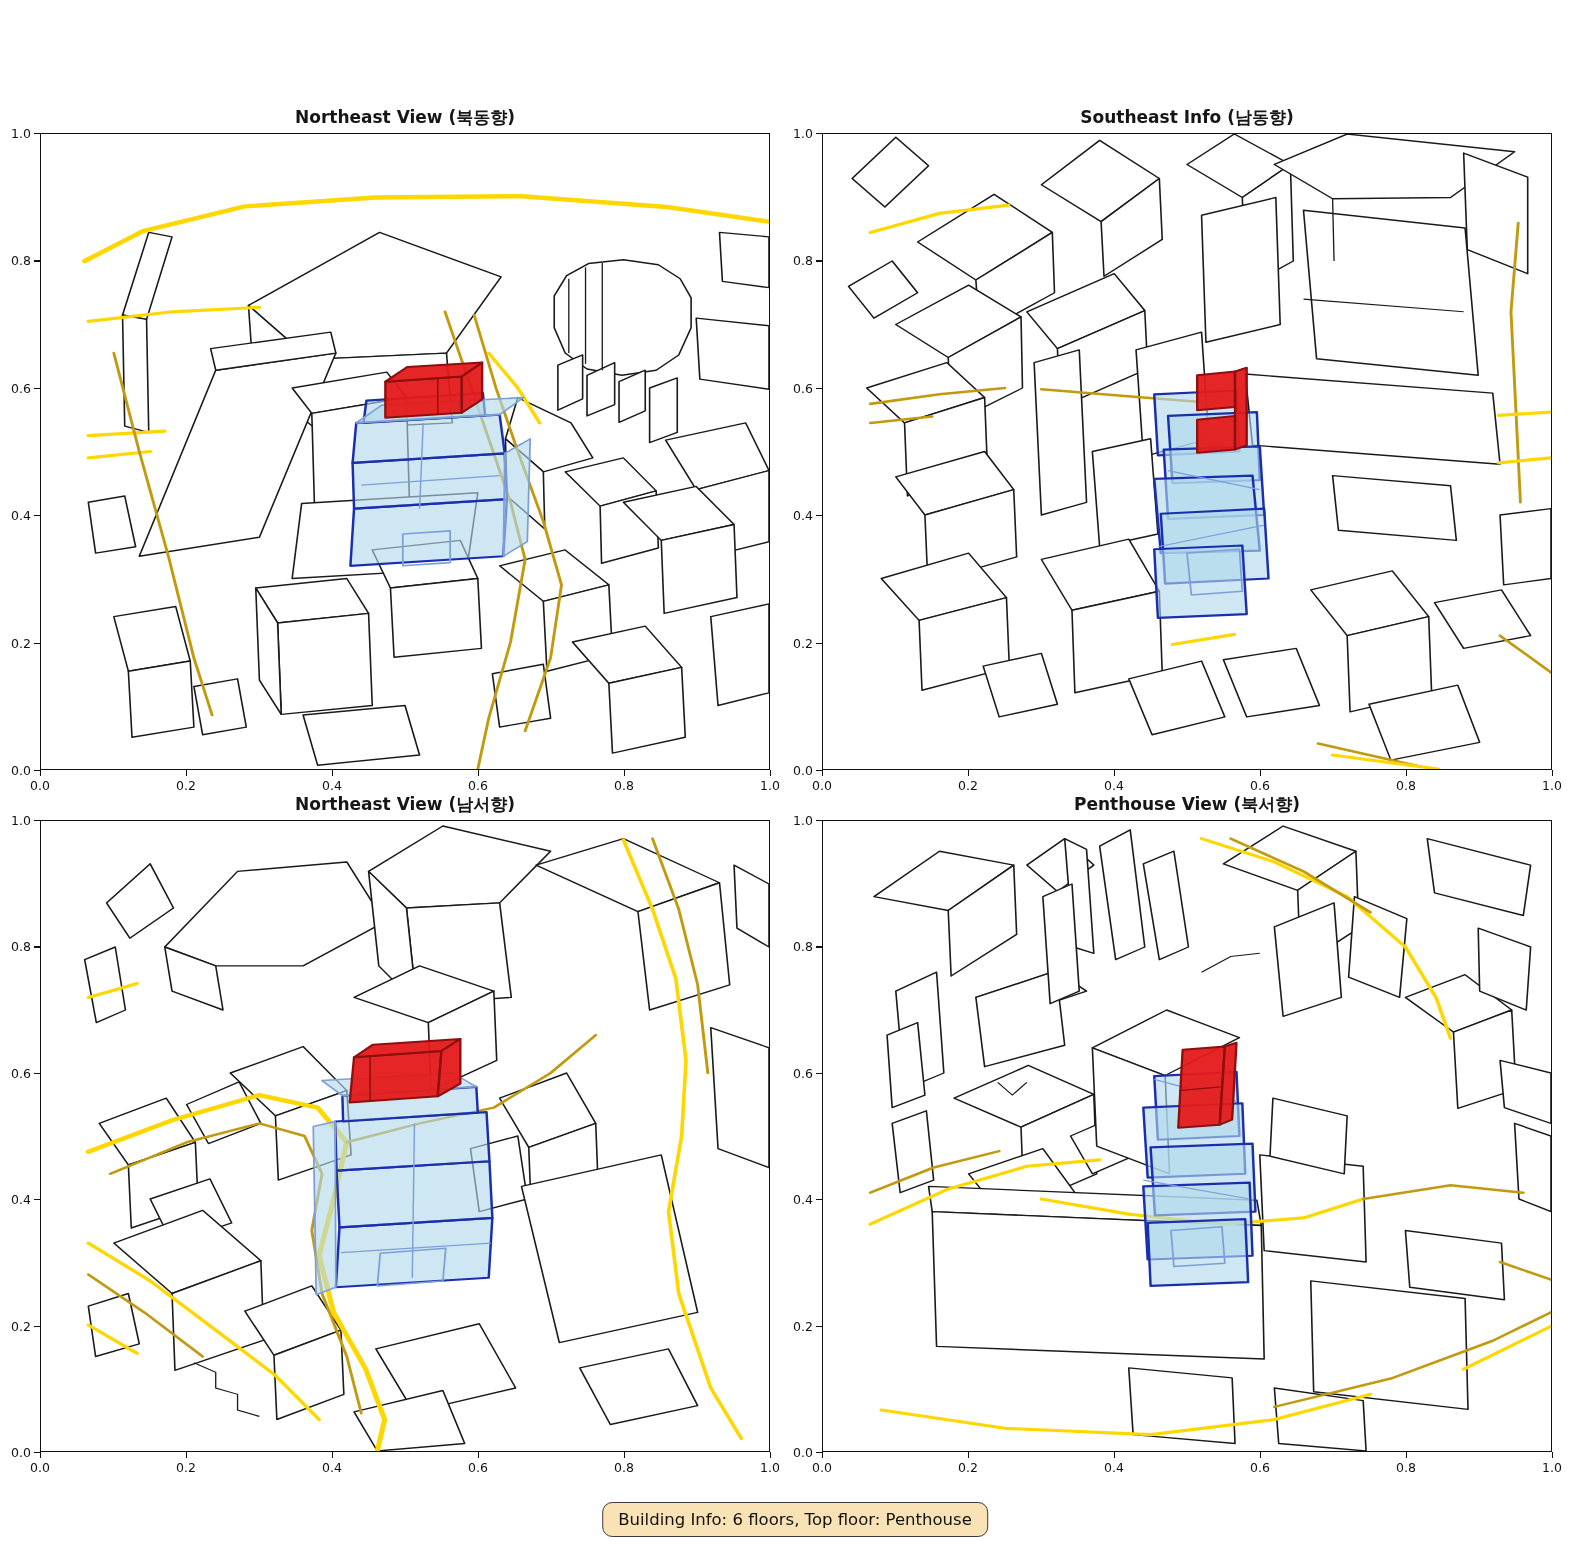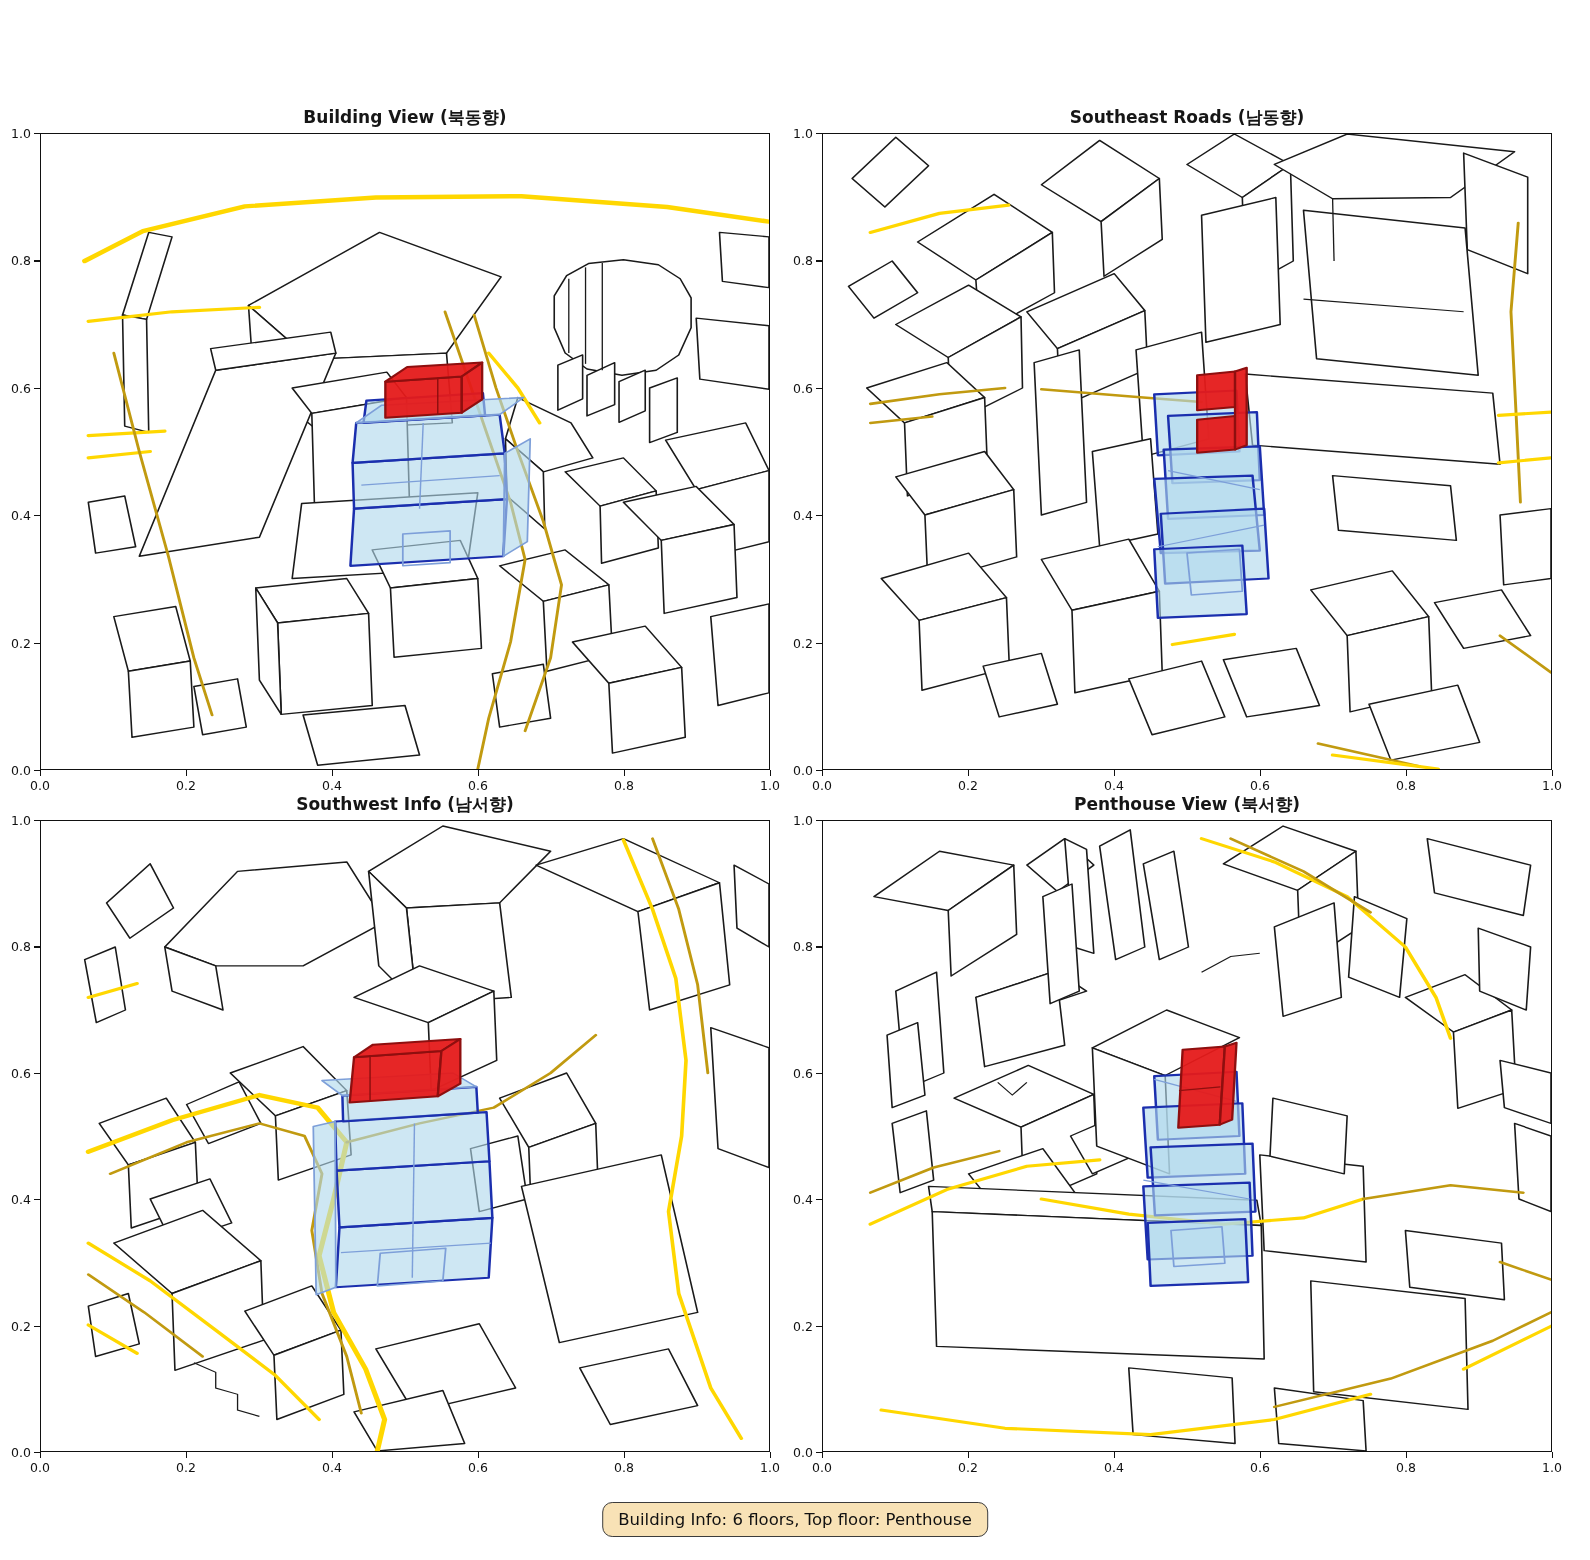--- a/index.html
+++ b/index.html
@@ -23,21 +23,21 @@
          padding:7px 15px;font-size:16.5px;color:#111;white-space:nowrap;}
 </style>
 </head>
 <body>
 
 <div class="figure">
   <div class="fig-title">
   </div>
 
   <div class="subplot" style="left:40px;top:133px;width:730px;height:637px;">
-    <div class="subplot-title">Building View (북동향)</div>
+    <div class="subplot-title">Northeast View (북동향)</div>
     <div class="plot-box">
         <svg viewBox="0 0 1000 1000" preserveAspectRatio="none" width="100%" height="100%">
           <polygon points="112.0,285.0 148.0,155.0 180.0,162.0 145.0,292.0" fill="#ffffff" stroke="#1a1a1a" stroke-width="2.2" stroke-linejoin="round"></polygon>
           <polygon points="112.0,285.0 145.0,292.0 148.0,470.0 115.0,460.0" fill="#ffffff" stroke="#1a1a1a" stroke-width="2.2" stroke-linejoin="round"></polygon>
           <polygon points="285.0,270.0 465.0,155.0 632.0,225.0 557.0,345.0 370.0,355.0" fill="#ffffff" stroke="#1a1a1a" stroke-width="2.2" stroke-linejoin="round"></polygon>
           <polygon points="370.0,355.0 557.0,345.0 565.0,455.0 378.0,465.0" fill="#ffffff" stroke="#1a1a1a" stroke-width="2.2" stroke-linejoin="round"></polygon>
           <polygon points="285.0,270.0 370.0,355.0 378.0,465.0 292.0,385.0" fill="#ffffff" stroke="#1a1a1a" stroke-width="2.2" stroke-linejoin="round"></polygon>
           <polygon points="705.0,305.0 705.0,255.0 722.0,223.0 752.0,204.0 800.0,198.0 848.0,206.0 878.0,228.0 893.0,258.0 893.0,305.0 876.0,348.0 845.0,372.0 798.0,380.0 750.0,370.0 720.0,345.0" fill="#ffffff" stroke="#1a1a1a" stroke-width="2.2" stroke-linejoin="round"></polygon>
           <polygon points="655.0,415.0 728.0,455.0 758.0,510.0 690.0,532.0 638.0,480.0" fill="#ffffff" stroke="#1a1a1a" stroke-width="2.2" stroke-linejoin="round"></polygon>
           <polygon points="638.0,480.0 690.0,532.0 692.0,622.0 640.0,570.0" fill="#ffffff" stroke="#1a1a1a" stroke-width="2.2" stroke-linejoin="round"></polygon>
@@ -120,21 +120,21 @@
       <div class="xlabel" style="left: 80%;">0.8</div>
       <div class="ytick" style="top: 20%;"></div>
       <div class="ylabel" style="top: 20%;">0.8</div>
       <div class="xtick" style="left: 100%;"></div>
       <div class="xlabel" style="left: 100%;">1.0</div>
       <div class="ytick" style="top: 0%;"></div>
       <div class="ylabel" style="top: 0%;">1.0</div>
     </div>
 
   <div class="subplot" style="left:822px;top:133px;width:730px;height:637px;">
-    <div class="subplot-title">Southeast Roads (남동향)</div>
+    <div class="subplot-title">Southeast Info (남동향)</div>
     <div class="plot-box">
         <svg viewBox="0 0 1000 1000" preserveAspectRatio="none" width="100%" height="100%">
           <polygon points="40.0,70.0 100.0,5.0 145.0,50.0 85.0,115.0" fill="#ffffff" stroke="#1a1a1a" stroke-width="2.2" stroke-linejoin="round"></polygon>
           <polygon points="130.0,170.0 235.0,95.0 315.0,155.0 210.0,230.0" fill="#ffffff" stroke="#1a1a1a" stroke-width="2.2" stroke-linejoin="round"></polygon>
           <polygon points="210.0,230.0 315.0,155.0 318.0,250.0 215.0,315.0" fill="#ffffff" stroke="#1a1a1a" stroke-width="2.2" stroke-linejoin="round"></polygon>
           <polygon points="300.0,80.0 380.0,10.0 462.0,70.0 382.0,138.0" fill="#ffffff" stroke="#1a1a1a" stroke-width="2.2" stroke-linejoin="round"></polygon>
           <polygon points="382.0,138.0 462.0,70.0 466.0,166.0 386.0,224.0" fill="#ffffff" stroke="#1a1a1a" stroke-width="2.2" stroke-linejoin="round"></polygon>
           <polygon points="500.0,48.0 565.0,0.0 642.0,48.0 576.0,100.0" fill="#ffffff" stroke="#1a1a1a" stroke-width="2.2" stroke-linejoin="round"></polygon>
           <polygon points="576.0,100.0 642.0,48.0 646.0,200.0 580.0,242.0" fill="#ffffff" stroke="#1a1a1a" stroke-width="2.2" stroke-linejoin="round"></polygon>
           <polygon points="620.0,48.0 720.0,0.0 950.0,28.0 862.0,100.0 700.0,102.0" fill="#ffffff" stroke="#1a1a1a" stroke-width="2.2" stroke-linejoin="round"></polygon>
@@ -214,21 +214,21 @@
       <div class="xlabel" style="left: 80%;">0.8</div>
       <div class="ytick" style="top: 20%;"></div>
       <div class="ylabel" style="top: 20%;">0.8</div>
       <div class="xtick" style="left: 100%;"></div>
       <div class="xlabel" style="left: 100%;">1.0</div>
       <div class="ytick" style="top: 0%;"></div>
       <div class="ylabel" style="top: 0%;">1.0</div>
     </div>
 
   <div class="subplot" style="left:40px;top:820px;width:730px;height:632px;">
-    <div class="subplot-title">Southwest Info (남서향)</div>
+    <div class="subplot-title">Northeast View (남서향)</div>
     <div class="plot-box">
         <svg viewBox="0 0 1000 1000" preserveAspectRatio="none" width="100%" height="100%">
           <polygon points="170.0,200.0 270.0,80.0 420.0,65.0 472.0,160.0 360.0,230.0 240.0,230.0" fill="#ffffff" stroke="#1a1a1a" stroke-width="2.2" stroke-linejoin="round"></polygon>
           <polygon points="170.0,200.0 240.0,230.0 250.0,300.0 180.0,270.0" fill="#ffffff" stroke="#1a1a1a" stroke-width="2.2" stroke-linejoin="round"></polygon>
           <polygon points="90.0,130.0 150.0,68.0 182.0,138.0 122.0,186.0" fill="#ffffff" stroke="#1a1a1a" stroke-width="2.2" stroke-linejoin="round"></polygon>
           <polygon points="60.0,220.0 102.0,200.0 116.0,300.0 76.0,320.0" fill="#ffffff" stroke="#1a1a1a" stroke-width="2.2" stroke-linejoin="round"></polygon>
           <polygon points="450.0,80.0 552.0,8.0 700.0,48.0 630.0,130.0 502.0,138.0" fill="#ffffff" stroke="#1a1a1a" stroke-width="2.2" stroke-linejoin="round"></polygon>
           <polygon points="502.0,138.0 630.0,130.0 646.0,280.0 516.0,290.0" fill="#ffffff" stroke="#1a1a1a" stroke-width="2.2" stroke-linejoin="round"></polygon>
           <polygon points="450.0,80.0 502.0,138.0 516.0,290.0 464.0,230.0" fill="#ffffff" stroke="#1a1a1a" stroke-width="2.2" stroke-linejoin="round"></polygon>
           <polygon points="680.0,70.0 800.0,28.0 932.0,98.0 820.0,144.0" fill="#ffffff" stroke="#1a1a1a" stroke-width="2.2" stroke-linejoin="round"></polygon>

